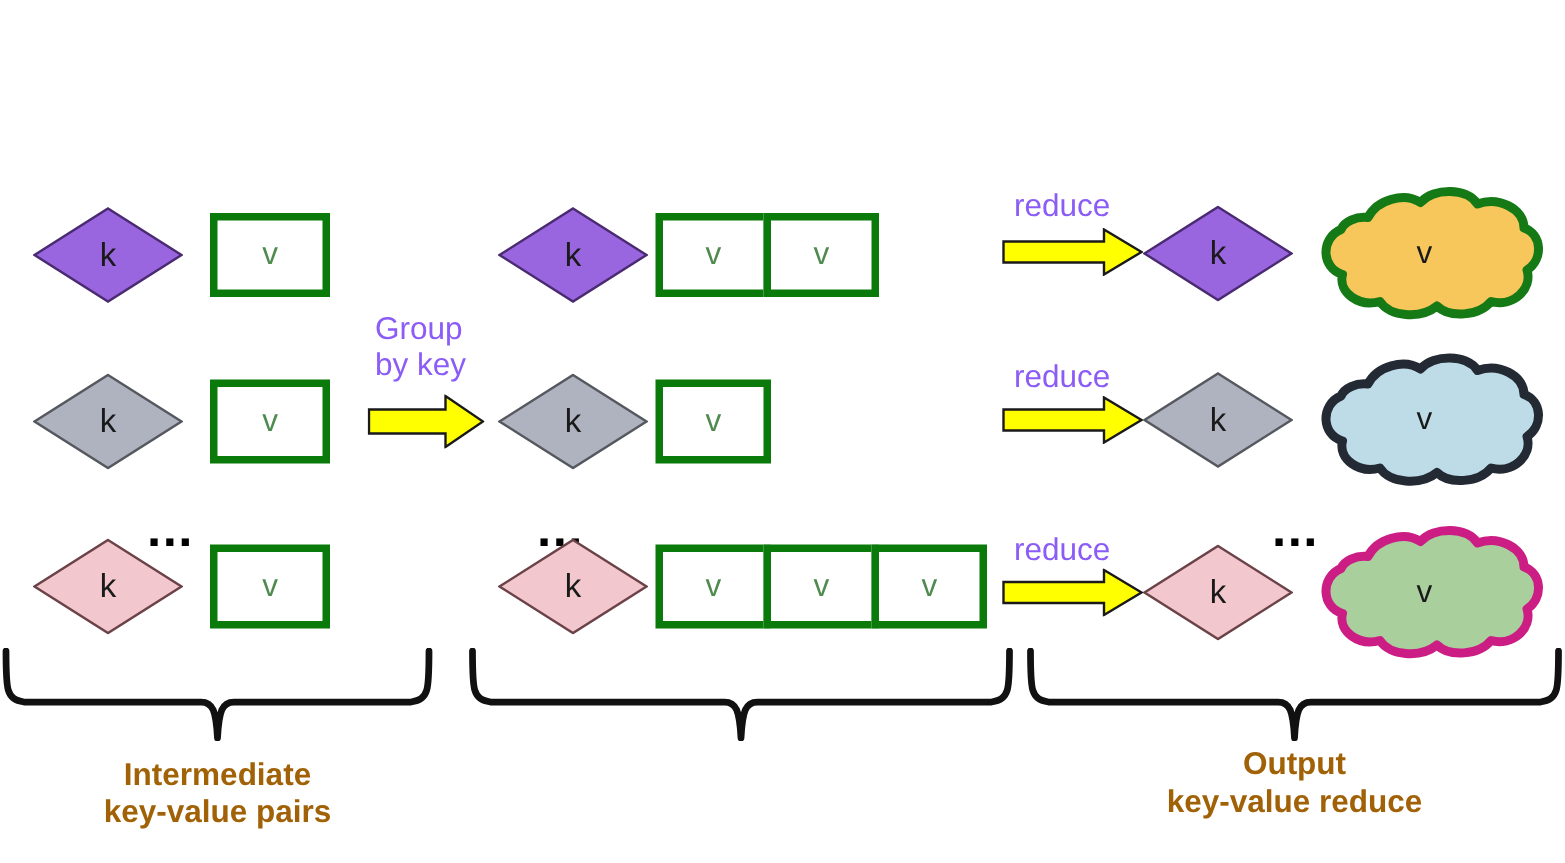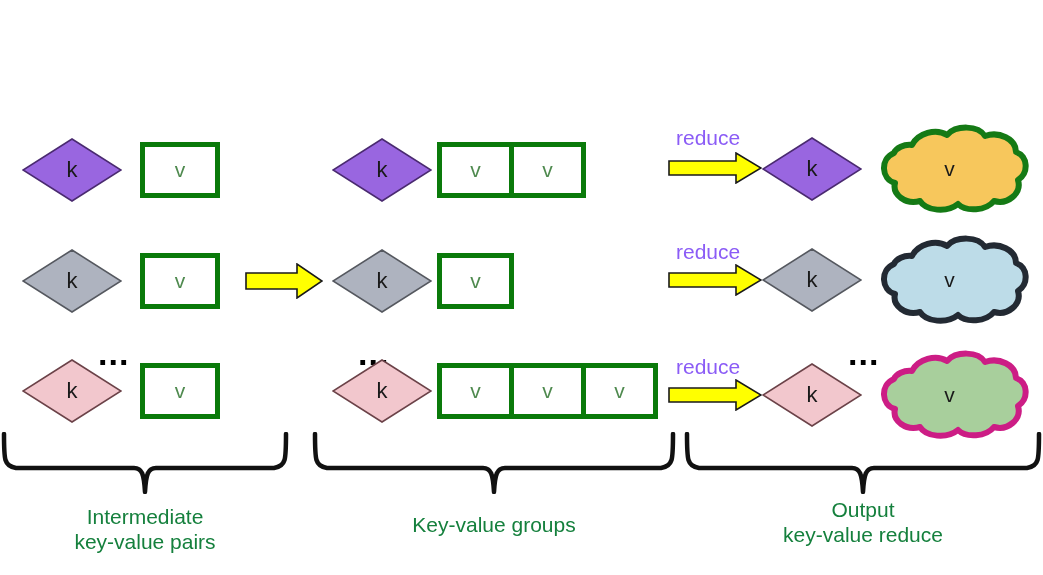--- a/index.html
+++ b/index.html
@@ -54,21 +54,21 @@
   .ellipsis{
     position:absolute;font-size:34px;font-weight:bold;color:#000;
     line-height:0.5;letter-spacing:1px;
   }
 
   .brace{position:absolute;}
   .brace svg{display:block;}
 
   .caption{
     position:absolute;text-align:center;
-    font-size:21px;font-weight:normal;color:#15803d;
+    font-size:21px;font-weight:bold;color:#a16207;
     line-height:1.18;white-space:pre-line;
   }
 </style>
 </head>
 <body>
 
 <div class="stage">
 
 
   <div class="diamond" style="left:22px;top:138px;width:100px;height:64px;">
@@ -90,20 +90,21 @@
   <div class="ellipsis" style="left:98px;top:345px;">...</div>
 
   <div class="diamond" style="left:22px;top:359px;width:100px;height:64px;">
     <svg width="100" height="64" viewBox="0 0 100 64">
       <polygon points="50,1 99,32 50,63 1,32" fill="#F2C7CD" stroke="#6b4248" stroke-width="1.6"></polygon>
     </svg>
     <span class="dlabel">k</span>
   </div>
   <div class="vbox" style="left:140px;top:363px;width:80px;height:56px;">v</div>
 
+  <div class="arrowlabel" style="left:250px;top:208px;"><span>Group</span><br><span>by key</span></div>
 
   <div class="arrow" style="left:245px;top:263px;width:78px;height:36px;">
     <svg width="78" height="36" viewBox="0 0 78 36">
       <polygon points="1,10 52,10 52,1 77,18 52,35 52,26 1,26" fill="#FFFF00" stroke="#1a1a1a" stroke-width="1.6" stroke-linejoin="miter"></polygon>
     </svg>
   </div>
 
   <div class="diamond" style="left:332px;top:138px;width:100px;height:64px;">
     <svg width="100" height="64" viewBox="0 0 100 64">
       <polygon points="50,1 99,32 50,63 1,32" fill="#9966E0" stroke="#4a2a70" stroke-width="1.6"></polygon>
@@ -224,17 +225,16 @@
   </div>
   <div class="brace" style="left:683px;top:432px;width:360px;height:62px;">
     <svg width="360" height="62" viewBox="0 0 360 62" preserveAspectRatio="none">
       <path d="M4 2 C4 28, 4 34, 16 36 L169 36 C177 36, 179 42, 180 60
                C181 42, 183 36, 191 36 L344 36 C356 34, 356 28, 356 2" fill="none" stroke="#111111" stroke-width="4.5" stroke-linecap="round" stroke-linejoin="round"></path>
     </svg>
   </div>
 
   <div class="caption" style="left:0px;top:505px;width:290px;">Intermediate
 key-value pairs</div>
-  <div class="caption" style="left:311px;top:513px;width:366px;">Key-value groups</div>
   <div class="caption" style="left:683px;top:498px;width:360px;">Output
 key-value reduce</div>
 
 </div>
 
 </body></html>

